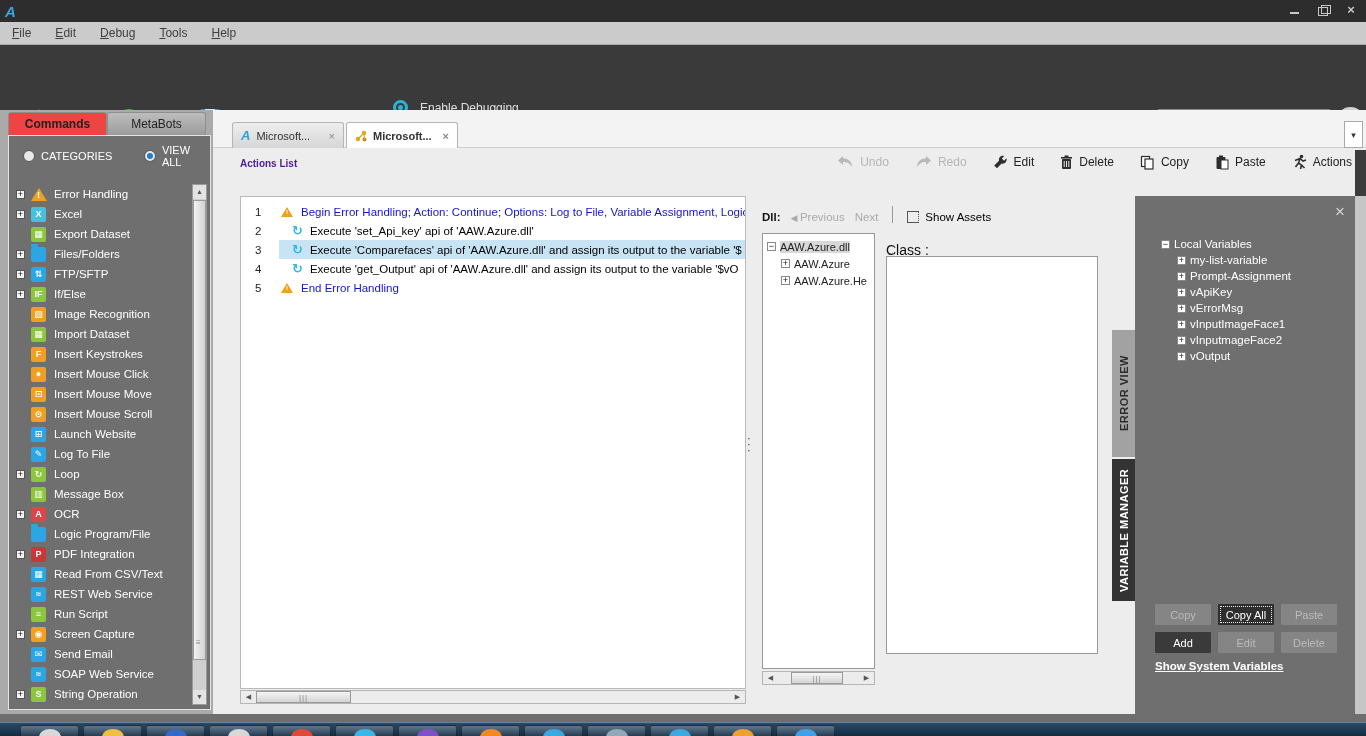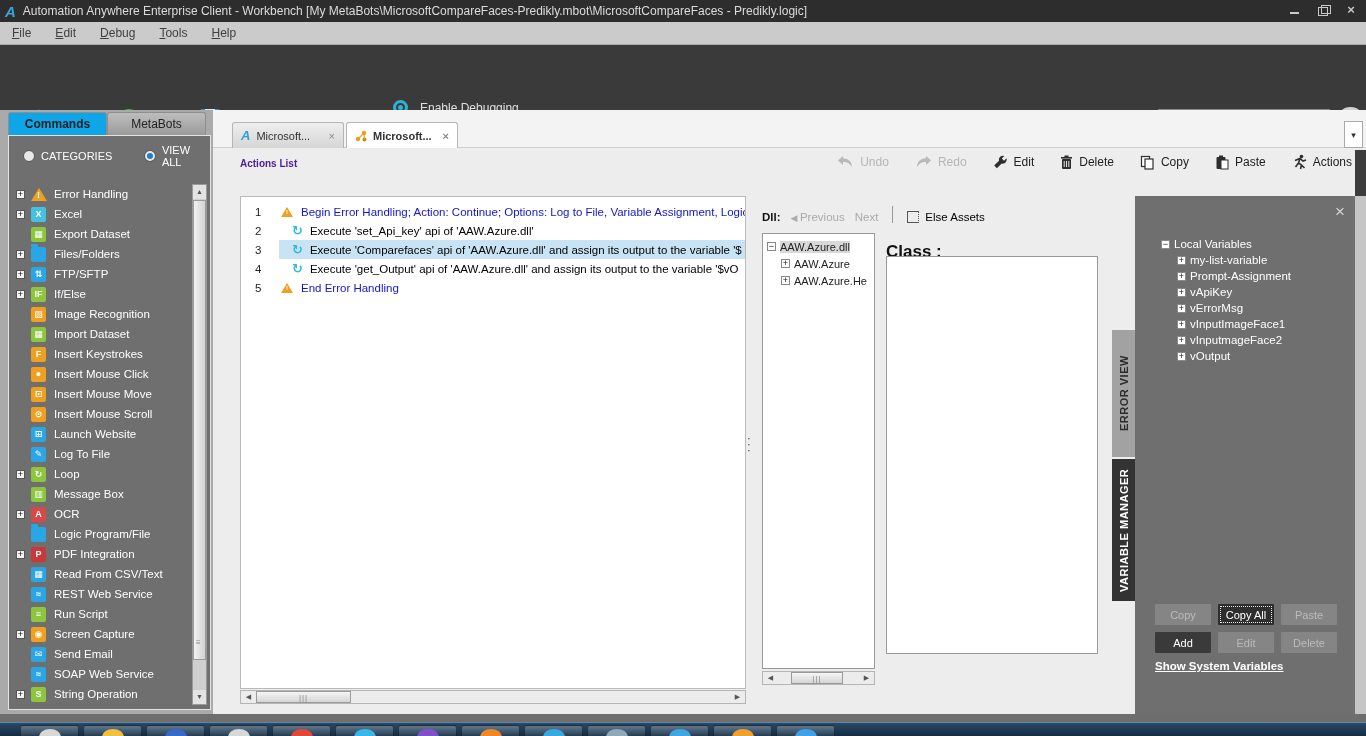--- a/index.html
+++ b/index.html
@@ -38,21 +38,21 @@
   .search-box { position:absolute; left:1158px; top:64px; width:172px; height:26px; border:1px solid #8a8a8a; display:flex; align-items:center; padding:0 8px; }
   .search-box input { flex:1; background:transparent; border:none; outline:none; color:#cfcfcf; font-size:12px; font-family:inherit; }
   .mag { width:9px; height:9px; border:2px solid #9a9a9a; border-radius:50%; position:relative; }
   .mag::after { content:""; position:absolute; left:7px; top:7px; width:6px; height:2px; background:#9a9a9a; transform:rotate(45deg); transform-origin:0 0; }
   .help-circle { position:absolute; left:1336px; top:62px; width:29px; height:29px; border-radius:50%; background:#d2d2d2; color:#2a2a2a; font-weight:bold; font-size:17px; display:flex; align-items:center; justify-content:center; }
 
   
   .sidebar { position:absolute; left:0; top:110px; width:213px; height:604px; background:#aaaaaa; }
   .side-tabs { position:absolute; left:8px; top:2px; display:flex; }
   .side-tab { width:99px; height:23px; font-size:12px; display:flex; align-items:center; justify-content:center; border:1px solid #8e8e8e; border-bottom:none; border-radius:3px 3px 0 0; background:linear-gradient(#bdbdbd,#9b9b9b); color:#222; }
-  .side-tab.active { background:#0ea5e9; font-weight:bold; }
+  .side-tab.active { background:#ef4444; font-weight:bold; }
   .side-panel { position:absolute; left:8px; top:25px; width:203px; height:575px; background:#6f6f6f; border:1px solid #e3e3e3; }
   .radio-row { display:flex; align-items:center; gap:32px; padding:8px 0 4px 14px; color:#fff; font-size:11px; }
   .radio { width:12px; height:12px; border-radius:50%; background:#e8e8e8; border:1px solid #555; margin-right:6px; position:relative; display:inline-block; vertical-align:-2px; }
   .radio.sel::after { content:""; position:absolute; left:2px; top:2px; width:6px; height:6px; border-radius:50%; background:#1d7fc4; }
   .r-opt { display:flex; align-items:center; }
   .s-list { position:absolute; left:0; top:48px; width:182px; bottom:2px; overflow:hidden; }
   .s-item { display:flex; align-items:center; height:20px; color:#fff; font-size:11.5px; }
   .expander { width:9px; height:9px; margin-left:7px; margin-right:6px; background:#f2f2f2; border:1px solid #555; color:#111; font-size:9px; line-height:7px; text-align:center; flex:none; }
   .expander.none { visibility:hidden; }
   .s-icon { width:15px; height:15px; border-radius:2px; margin-right:8px; color:#fff; font-size:9px; font-weight:bold; display:flex; align-items:center; justify-content:center; flex:none; position:relative; }
@@ -102,21 +102,21 @@
   .dll-label { font-weight:bold; color:#111; }
   .pn { color:#aaa; margin-left:10px; }
   .pn-arrow { color:#aaa; font-size:9px; }
   .vdiv { width:1px; height:17px; background:#999; margin:0 14px; }
   .sa-icon { width:12px; height:12px; border:1px solid #555; border-right:1px dotted #555; margin-right:6px; }
   .dll-tree { position:absolute; left:549px; top:123px; width:113px; height:436px; background:#fff; border:1px solid #999; font-size:11px; color:#222; padding-top:4px; overflow:hidden; }
   .t-row { display:flex; align-items:center; height:17px; white-space:nowrap; }
   .t-box { width:9px; height:9px; border:1px solid #888; background:#fff; color:#111; font-size:9px; line-height:7px; text-align:center; margin:0 4px; flex:none; }
   .t-row .lbl.hl { background:#d8d8d8; }
   .t-child { padding-left:14px; }
-  .class-label { position:absolute; left:673px; top:132px; font-size:17px; font-weight:bold; color:#111; }
+  .class-label { position:absolute; left:673px; top:132px; font-size:14px; font-weight:normal; color:#111; }
   .class-box { position:absolute; left:673px; top:146px; width:212px; height:398px; background:#fff; border:1px solid #999; }
 
   
   .vtab { position:absolute; left:899px; width:23px; display:flex; align-items:center; justify-content:center; writing-mode:vertical-rl; transform:rotate(180deg); font-size:11px; font-weight:bold; letter-spacing:0.5px; }
   .vtab.errorview { top:220px; height:127px; background:#a2a2a2; color:#2c2c2c; }
   .vtab.varmgr { top:349px; height:142px; background:#333; color:#fff; }
 
   
   .var-panel { position:absolute; left:922px; top:86px; width:220px; height:518px; background:#6f6f6f; color:#fff; font-size:11.5px; }
   .vp-close { position:absolute; right:10px; top:6px; color:#d5d5d5; font-size:17px; }
@@ -138,21 +138,20 @@
   .tb-icon { position:absolute; top:2px; width:59px; height:12px; border:1px solid rgba(0,0,0,.45); border-bottom:none; border-radius:3px 3px 0 0; background:linear-gradient(rgba(255,255,255,.28),rgba(255,255,255,.06)); overflow:hidden; }
   .tb-blob { position:absolute; left:18px; top:3px; width:22px; height:16px; border-radius:50%; }
 </style>
 </head>
 <body>
 
 <div id="app">
 
   <div class="titlebar">
     <span class="aa-logo">A</span>
-    <span>Automation Anywhere Enterprise Client  - Workbench [My MetaBots\MicrosoftCompareFaces-Predikly.mbot\MicrosoftCompareFaces - Predikly.logic]</span>
     <div class="win-controls">
       <span class="wc wc-min"></span>
       <span class="wc wc-rest"></span>
       <span class="wc wc-close">×</span>
     </div>
   </div>
 
   <div class="menubar" id="menu-items">
       <div class="menu-item"><u>F</u>ile</div>
       <div class="menu-item"><u>E</u>dit</div>
@@ -483,21 +482,21 @@
     </div>
 
     <div class="splitter-dots">·<br>·<br>·</div>
 
     <div class="dll-head">
       <span class="dll-label">Dll:</span>
       <span class="pn"><span class="pn-arrow">◀ </span><span>Previous</span></span>
       <span class="pn">Next</span>
       <span class="vdiv"></span>
       <span class="sa-icon"></span>
-      <span>Else Assets</span>
+      <span>Show Assets</span>
     </div>
     <div class="dll-tree" id="dll-tree">
         <div class="t-row">
           <span class="t-box">−</span>
           <span class="lbl hl">AAW.Azure.dll</span>
         </div>
         <div class="t-row t-child">
           <span class="t-box">+</span>
           <span class="lbl">AAW.Azure</span>
         </div>

